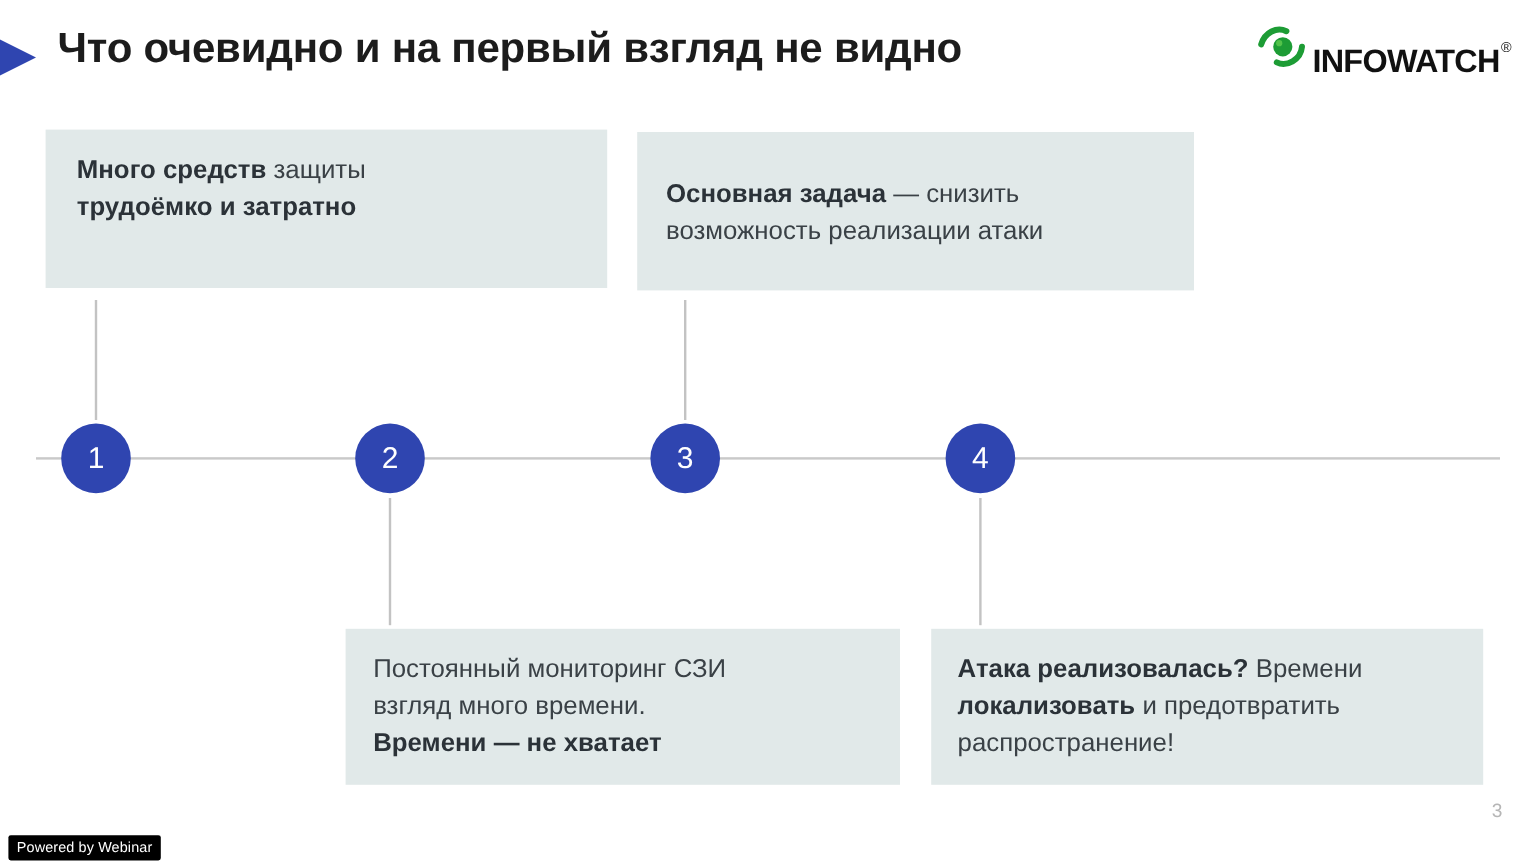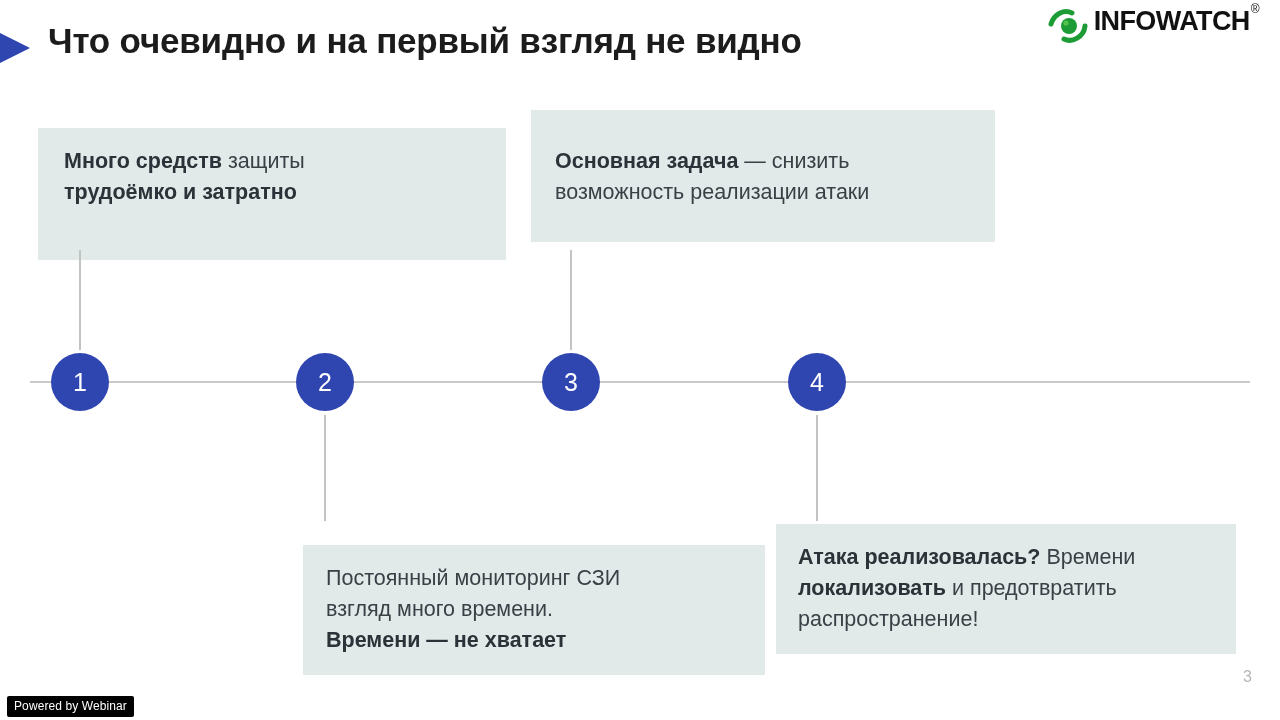--- a/index.html
+++ b/index.html
@@ -37,24 +37,24 @@
     font-weight: bold;
     color: #1c1c1c;
     letter-spacing: -0.2px;
     white-space: nowrap;
   }
 
   
   #brand-logo {
     position: absolute;
     right: 22px;
-    top: 6px;
+    top: 19px;
     height: 44px;
     display: flex;
-    align-items: flex-start;
+    align-items: flex-end;
   }
   #logo-mark {
     display: block;
     width: 48px;
     height: 44px;
   }
   #logo-wordmark {
     font-size: 27px;
     font-weight: bold;
     color: #111111;
@@ -83,23 +83,23 @@
     font-size: 21.5px;
     line-height: 31px;
   }
   .card .card-text {
     display: block;
   }
   .card b {
     font-weight: bold;
     color: #2b3238;
   }
-  #card-1 { left: 38px;  top: 128px; width: 468px; height: 132px; padding: 18px 0 0 26px; }
+  #card-1 { left: 38px;  top: 108px; width: 468px; height: 132px; padding: 18px 0 0 26px; }
   #card-2 { left: 531px; top: 110px; width: 464px; height: 132px; padding: 36px 0 0 24px; }
-  #card-3 { left: 303px; top: 524px; width: 462px; height: 130px; padding: 18px 0 0 23px; margin-top: 21px; }
+  #card-3 { left: 288px; top: 524px; width: 462px; height: 130px; padding: 18px 0 0 23px; }
   #card-4 { left: 776px; top: 524px; width: 460px; height: 130px; padding: 18px 0 0 22px; }
 
   
   #timeline-axis {
     position: absolute;
     left: 30px;
     top: 381px;
     width: 1220px;
     height: 2px;
     background: #c9c9c9;

